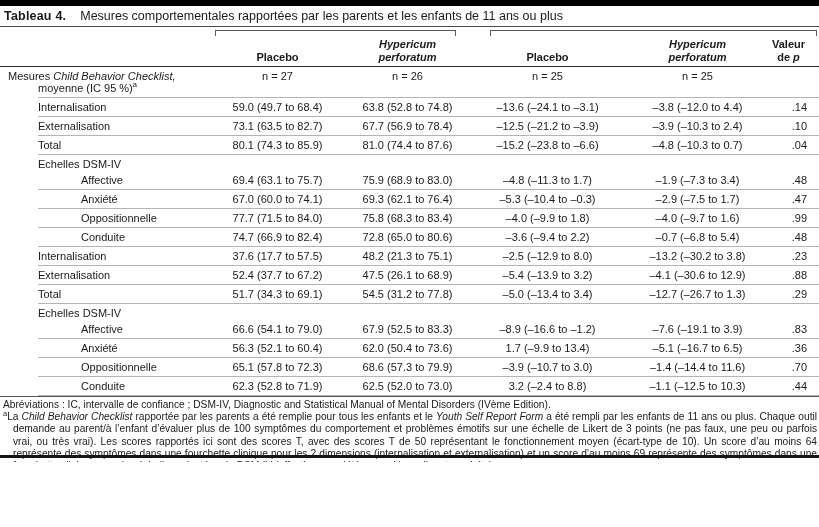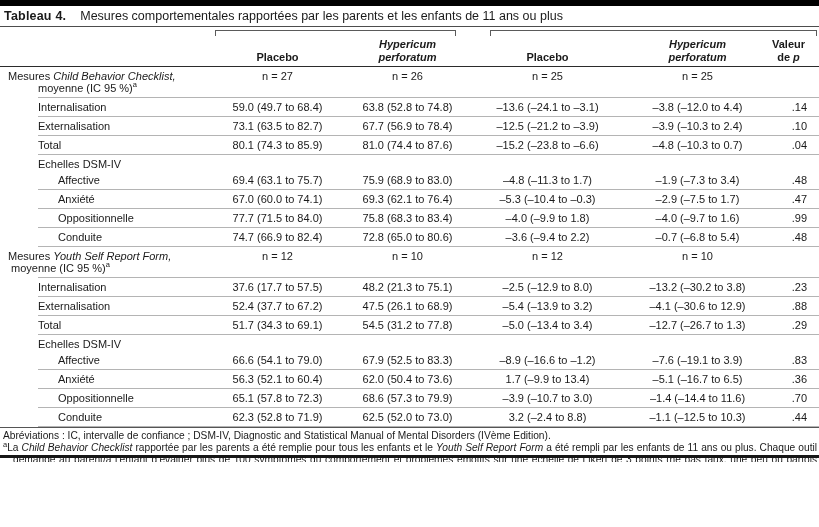--- a/index.html
+++ b/index.html
@@ -26,21 +26,21 @@
   tr.cols th.pcol { text-align:center; padding-right:12px; }
   .hyp { font-style:italic; }
 
   td.v { text-align:center; padding-top:3px; }
   td.p { text-align:right; padding-right:12px; padding-top:3px; }
   td.lbl { text-align:left; padding-top:3px; }
   tr.sec { height:31px; } tr.d { height:19px; } tr.sub { height:16px; }
   tr.sep td { border-bottom:1px solid #b4b4b4; }
   tr.sep td.lbl { border-bottom:none;
     background:linear-gradient(to right, transparent 38px, #b4b4b4 38px) left bottom / 100% 1px no-repeat; }
-  .ind1 { padding-left:38px; } .ind2 { padding-left:58px; }
+  .ind1 { padding-left:38px; } .ind2 { padding-left:81px; }
   tr.sec td.lbl { padding-left:8px; }
   .line2a { padding-left:30px; } .line2b { padding-left:3px; }
   sup { font-size:7.5px; vertical-align:super; line-height:0; }
 
   .footnotes { border-top:1.4px solid #555; margin-top:0; padding:2px 2px 0 3px;
                font-size:10.2px; line-height:12.2px; }
   .fn { margin:0; }
   .fn.hang { padding-left:10px; text-indent:-10px; text-align:justify; }
   .bottombar { position:absolute; left:0; bottom:4px; width:819px; height:3px; background:#161616; }
 </style>
@@ -161,31 +161,20 @@
     </tr>
     <tr class="d sep">
       <td class="lbl ind2">Conduite</td>
       <td class="v">74.7 (66.9 to 82.4)</td>
       <td class="v">72.8 (65.0 to 80.6)</td>
       <td class="v">–3.6 (–9.4 to 2.2)</td>
       <td class="v">–0.7 (–6.8 to 5.4)</td>
       <td class="p">.48</td>
     </tr>
 
-    <tr class="sec sep">
-      <td class="lbl">
-        <span>Mesures </span><i>Youth Self Report Form,</i>
-        <div class="line2b"><span>moyenne (IC 95 %)</span><sup>a</sup></div>
-      </td>
-      <td class="v">n = 12</td>
-      <td class="v">n = 10</td>
-      <td class="v">n = 12</td>
-      <td class="v">n = 10</td>
-      <td class="p"></td>
-    </tr>
 
     <tr class="d sep">
       <td class="lbl ind1">Internalisation</td>
       <td class="v">37.6 (17.7 to 57.5)</td>
       <td class="v">48.2 (21.3 to 75.1)</td>
       <td class="v">–2.5 (–12.9 to 8.0)</td>
       <td class="v">–13.2 (–30.2 to 3.8)</td>
       <td class="p">.23</td>
     </tr>
     <tr class="d sep">

